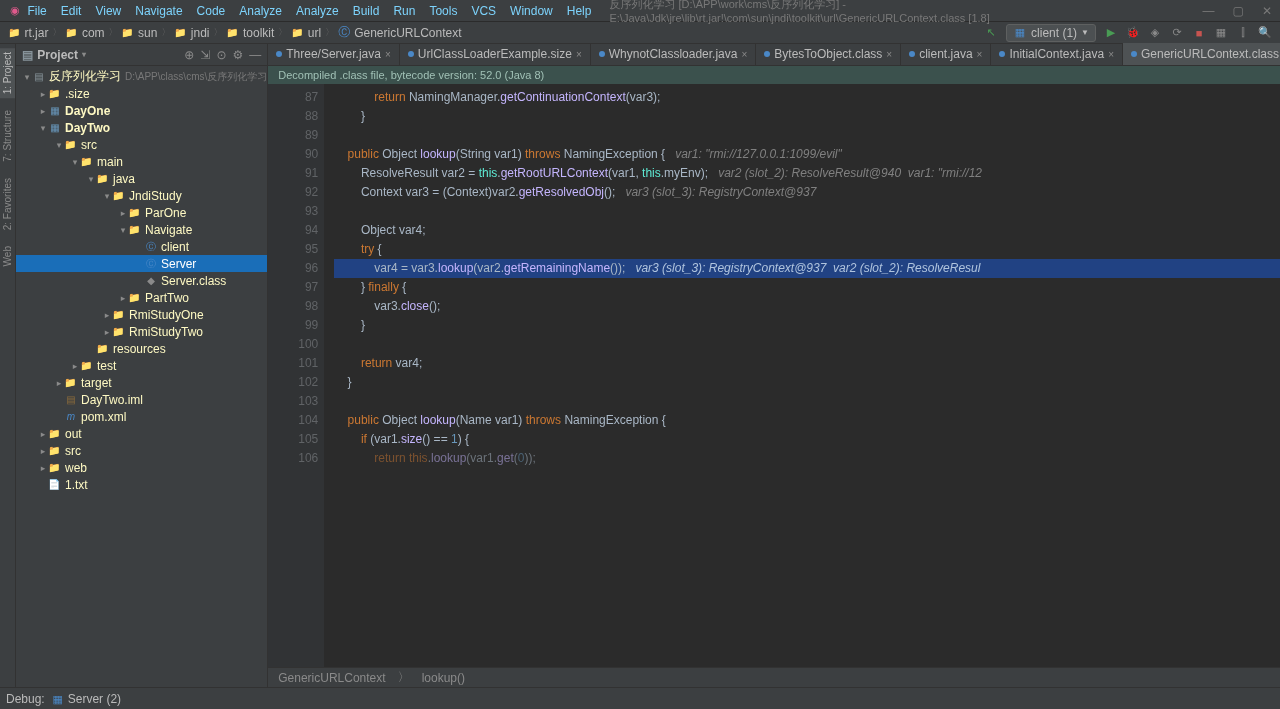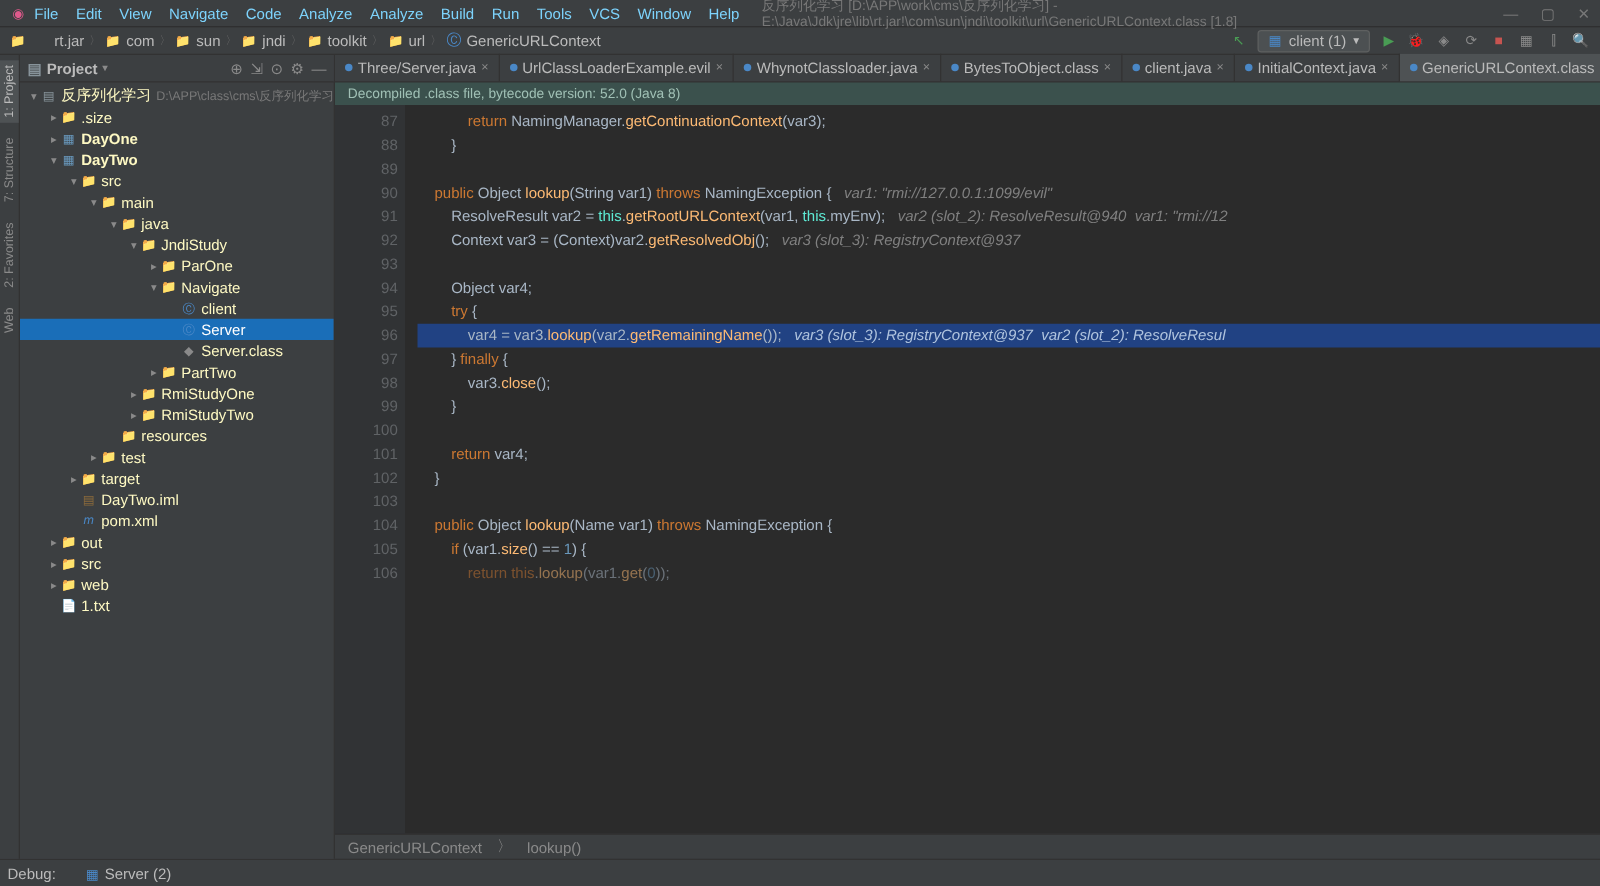--- a/index.html
+++ b/index.html
@@ -5,21 +5,21 @@
 * { margin: 0; padding: 0; box-sizing: border-box; font-family: "Segoe UI", Arial, sans-serif; font-size: 12px; }
 body { background: #3c3f41; color: #bbbbbb; overflow: hidden; width: 1280px; height: 709px; }
 .titlebar { height: 22px; background: #3c3f41; display: flex; align-items: center; padding: 0 8px; border-bottom: 1px solid #2b2b2b; }
 .menubar { display: flex; gap: 2px; }
 .menubar span { padding: 2px 6px; cursor: pointer; color: #7dd3fc; }
 .title-text { color: #787878; margin-left: 12px; font-size: 11px; }
 .titlebar-right { margin-left: auto; display: flex; gap: 18px; color: #787878; }
 .titlebar-right span { cursor: pointer; }
 .navbar { height: 22px; background: #3c3f41; display: flex; align-items: center; padding: 0 8px; border-bottom: 1px solid #323232; }
 .breadcrumb { display: flex; align-items: center; gap: 4px; font-size: 11px; }
-.breadcrumb .jar { color: #bbbbbb; margin-left: 19px; }
+.breadcrumb .jar { color: #bbbbbb; }
 .breadcrumb .folder-icon { color: #87939A; font-size: 10px;}
 .breadcrumb .sep { color: #666; font-size: 9px; }
 .breadcrumb .cls { color: #bbbbbb; }
 .navbar-right { margin-left: auto; display: flex; align-items: center; gap: 8px; }
 .run-config { background: #4c5052; border: 1px solid #5e6060; padding: 1px 6px; border-radius: 3px; display:flex; align-items:center; gap:4px;}
 .tb-icon { width:14px; height:14px; display:inline-flex; align-items:center; justify-content:center; font-size:11px;}
 .green-play{color:#499c54;}
 .green-bug{color:#499c54;}
 .red-stop{color:#c75450;}
 .content { display: flex; height: calc(100% - 22px - 22px - 22px); }
@@ -48,28 +48,28 @@
 .tab .dot{width:6px;height:6px;border-radius:50%;background:#4a88c7;}
 .tab .close{color:#8a8a8a;font-size:10px;}
 .banner{background:#3b514d;color:#a0c0b5;padding:3px 10px;font-size:11px;}
 .code-wrap{flex:1;display:flex;overflow:hidden;position:relative;}
 .gutter{width:56px;background:#313335;color:#606366;text-align:right;padding:4px 6px 4px 0;font-family:Consolas,monospace;font-size:12px;line-height:19px;}
 .gutter .gl{height:19px;position:relative;}
 .codetxt{flex:1;padding:4px 0 4px 10px;font-family:Consolas,monospace;font-size:12.5px;line-height:19px;overflow:hidden;}
 .codetxt .ln{height:19px;white-space:pre;}
 .codetxt .ln.hl{background:#214283;}
 .kw{color:#cc7832;}
-.fn{color:#fdba74;}
+.fn{color:#c4b5fd;}
 .num{color:#6897bb;}
 .cmt{color:#808080;font-style:italic;}
 .norm{color:#a9b7c6;}
 .this{color:#5eead4;}
 .breadcrumb-bottom{height:20px;background:#3c3f41;border-top:1px solid #323232;display:flex;align-items:center;padding:0 10px;gap:12px;font-size:11px;color:#8a8a8a;}
 .debug-panel{height:210px;background:#3c3f41;border-top:1px solid #323232;display:flex;flex-direction:column;}
-.debug-header{height:22px;display:flex;align-items:center;padding:0 6px;gap:16px;}
+.debug-header{height:22px;display:flex;align-items:center;padding:0 6px;gap:0;}
 .debug-header .dtab{padding:2px 6px;cursor:pointer;display:flex;align-items:center;gap:3px;}
 </style>
 </head>
 <body>
 
 <div class="titlebar">
   <span class="tb-icon" style="color:#e05a8c;">◉</span>
   <div class="menubar">
     <span>File</span>
     <span>Edit</span>
@@ -289,21 +289,21 @@
 
   <div class="editor-area">
     <div class="tabs">
       <div class="tab">
           <span class="dot"></span>
           <span>Three/Server.java</span>
           <span class="close">×</span>
         </div>
       <div class="tab">
           <span class="dot"></span>
-          <span>UrlClassLoaderExample.evil</span>
+          <span>UrlClassLoaderExample.size</span>
           <span class="close">×</span>
         </div>
       <div class="tab">
           <span class="dot"></span>
           <span>WhynotClassloader.java</span>
           <span class="close">×</span>
         </div>
       <div class="tab">
           <span class="dot"></span>
           <span>BytesToObject.class</span>

